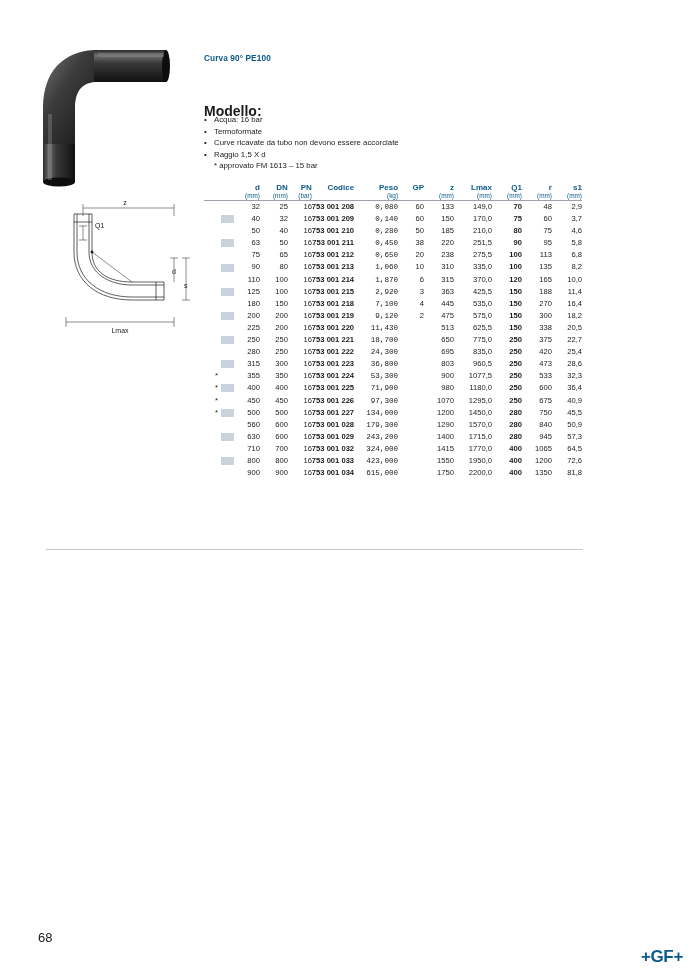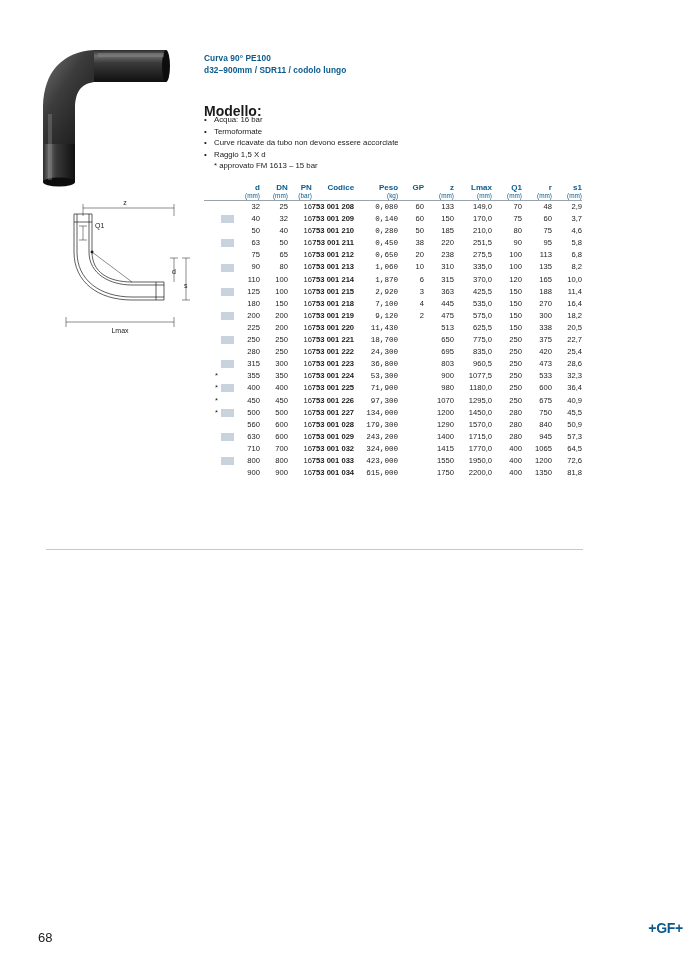--- a/index.html
+++ b/index.html
@@ -153,21 +153,21 @@
     padding-left: 6px;
     padding-right: 6px;
   }
   td.c-d      { width: 26px; padding-right: 4px;}
   td.c-dn     { width: 28px; padding-right: 4px;}
   td.c-pn     { width: 24px; padding-right: 4px;}
   td.c-peso   { width: 44px; padding-right: 4px; font-family: Liberation Mono, monospace;}
   td.c-gp     { width: 26px; padding-right: 6px;}
   td.c-z      { width: 30px; padding-right: 4px;}
   td.c-lmax   { width: 38px; padding-right: 4px;}
-  td.c-q1     { width: 30px; padding-right: 4px;}
+  td.c-q1     { width: 30px; padding-right: 4px; font-weight: bold;}
   td.c-r      { width: 30px; padding-right: 4px;}
   td.c-s1     { width: 30px; padding-right: 2px;}
 
   .bottom-rule {
     position: absolute;
     left: 46px;
     top: 549px;
     width: 537px;
     border-top: 0.8px solid #c3c9ce;
   }
@@ -176,22 +176,22 @@
   .page-number {
     position: absolute;
     left: 38px;
     top: 930px;
     font-size: 13px;
     color: #1a1a1a;
   }
   .logo {
     position: absolute;
     right: 36px;
-    top: 920px;
-    font-size: 14px;
+    top: 947px;
+    font-size: 17px;
     font-weight: bold;
     color: #0a5a8c;
     letter-spacing: -0.02em;
   }
 </style>
 </head>
 <body>
 
 <div class="page">
 
@@ -275,21 +275,20 @@
         <text x="49" y="32">Q1</text>
         <text x="126" y="78">d</text>
         <text x="138" y="92">s</text>
         <text x="74" y="137" text-anchor="middle">Lmax</text>
       </g>
     </svg>
   </div>
 
   <div class="title-block">
     <div class="title-line">Curva 90° PE100</div>
-    <div class="title-line">d32–900mm / SDR11 / codolo lungo</div>
   </div>
 
   <div class="modello">Modello:</div>
 
   <div class="bullets">
     <div class="b"><span class="dot">•</span><span>Acqua: 16 bar</span></div>
     <div class="b"><span class="dot">•</span><span>Termoformate</span></div>
     <div class="b"><span class="dot">•</span><span>Curve ricavate da tubo non devono essere accorciate</span></div>
     <div class="b"><span class="dot">•</span><span>Raggio 1,5 X d</span></div>
     <div class="b"><span>* approvato FM 1613 – 15 bar</span></div>

